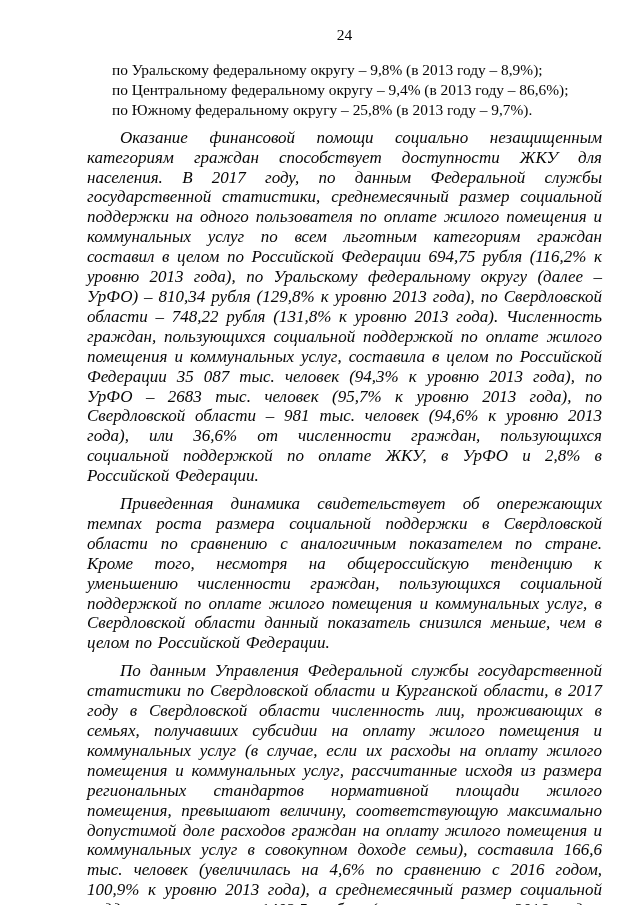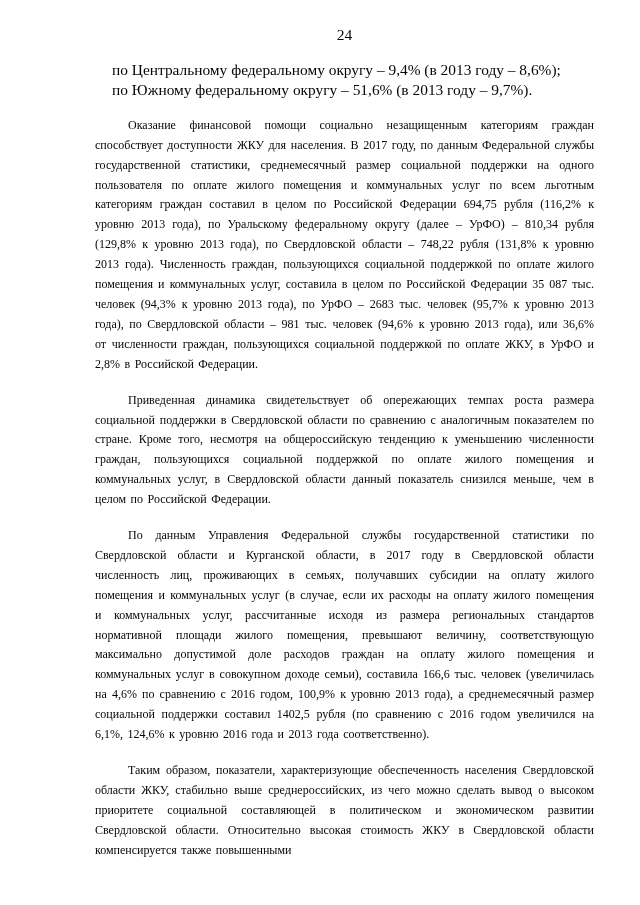--- a/index.html
+++ b/index.html
@@ -37,39 +37,41 @@
   .okrug-list {
     margin: 0;
   }
   .okrug-list .list-line {
     font-size: 15.4px;
     line-height: 19.9px;
     padding-left: 33px;
     white-space: nowrap;
   }
   .body-par {
-    margin: 16px;
-    font-size: 12px;
+    margin: 8px;
+    font-size: 17px;
     line-height: 19.9px;
     text-align: justify;
     text-indent: 33px;
     word-spacing: 1.5px;
+    font-style: italic;
   }
 </style>
 </head>
 <body>
 
 <div class="page">
   <div class="content">
 
     <div class="page-number">24</div>
 
     <div class="okrug-list">
-      <div class="list-line">по Центральному федеральному округу – 9,4% (в 2013 году – 8,6%);</div>
-      <div class="list-line">по Южному федеральному округу – 51,6% (в 2013 году – 9,7%).</div>
+      <div class="list-line">по Уральскому федеральному округу – 9,8% (в 2013 году – 8,9%);</div>
+      <div class="list-line">по Центральному федеральному округу – 9,4% (в 2013 году – 86,6%);</div>
+      <div class="list-line">по Южному федеральному округу – 25,8% (в 2013 году – 9,7%).</div>
     </div>
 
     <p class="body-par">Оказание финансовой помощи социально незащищенным категориям граждан способствует доступности ЖКУ для населения. В 2017 году, по данным Федеральной службы государственной статистики, среднемесячный размер социальной поддержки на одного пользователя по оплате жилого помещения и коммунальных услуг по всем льготным категориям граждан составил в целом по Российской Федерации 694,75 рубля (116,2% к уровню 2013 года), по Уральскому федеральному округу (далее – УрФО) – 810,34 рубля (129,8% к уровню 2013 года), по Свердловской области – 748,22 рубля (131,8% к уровню 2013 года). Численность граждан, пользующихся социальной поддержкой по оплате жилого помещения и коммунальных услуг, составила в целом по Российской Федерации 35 087 тыс. человек (94,3% к уровню 2013 года), по УрФО – 2683 тыс. человек (95,7% к уровню 2013 года), по Свердловской области – 981 тыс. человек (94,6% к уровню 2013 года), или 36,6% от численности граждан, пользующихся социальной поддержкой по оплате ЖКУ, в УрФО и 2,8% в Российской Федерации.</p>
     <p class="body-par">Приведенная динамика свидетельствует об опережающих темпах роста размера социальной поддержки в Свердловской области по сравнению с аналогичным показателем по стране. Кроме того, несмотря на общероссийскую тенденцию к уменьшению численности граждан, пользующихся социальной поддержкой по оплате жилого помещения и коммунальных услуг, в Свердловской области данный показатель снизился меньше, чем в целом по Российской Федерации.</p>
     <p class="body-par">По данным Управления Федеральной службы государственной статистики по Свердловской области и Курганской области, в 2017 году в Свердловской области численность лиц, проживающих в семьях, получавших субсидии на оплату жилого помещения и коммунальных услуг (в случае, если их расходы на оплату жилого помещения и коммунальных услуг, рассчитанные исходя из размера региональных стандартов нормативной площади жилого помещения, превышают величину, соответствующую максимально допустимой доле расходов граждан на оплату жилого помещения и коммунальных услуг в совокупном доходе семьи), составила 166,6 тыс. человек (увеличилась на 4,6% по сравнению с 2016 годом, 100,9% к уровню 2013 года), а среднемесячный размер социальной поддержки составил 1402,5 рубля (по сравнению с 2016 годом увеличился на 6,1%, 124,6% к уровню 2016 года и 2013 года соответственно).</p>
     <p class="body-par">Таким образом, показатели, характеризующие обеспеченность населения Свердловской области ЖКУ, стабильно выше среднероссийских, из чего можно сделать вывод о высоком приоритете социальной составляющей в политическом и экономическом развитии Свердловской области. Относительно высокая стоимость ЖКУ в Свердловской области компенсируется также повышенными</p>
 
   </div>
 </div>
 

